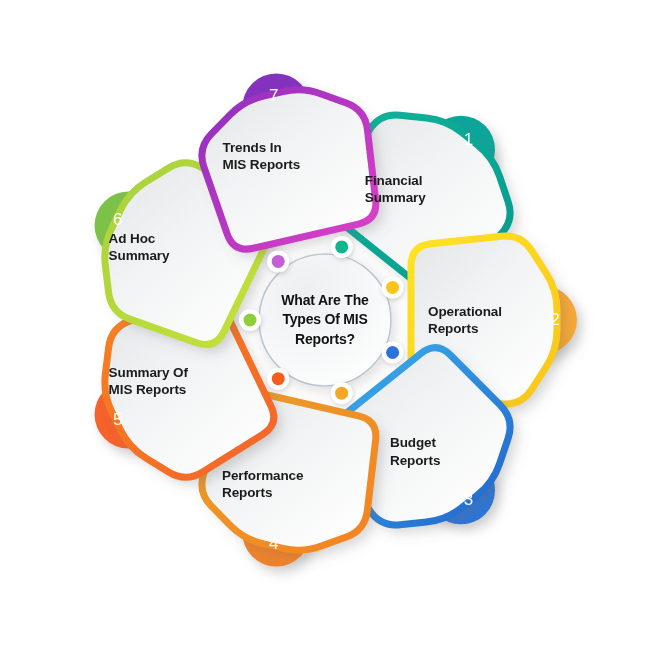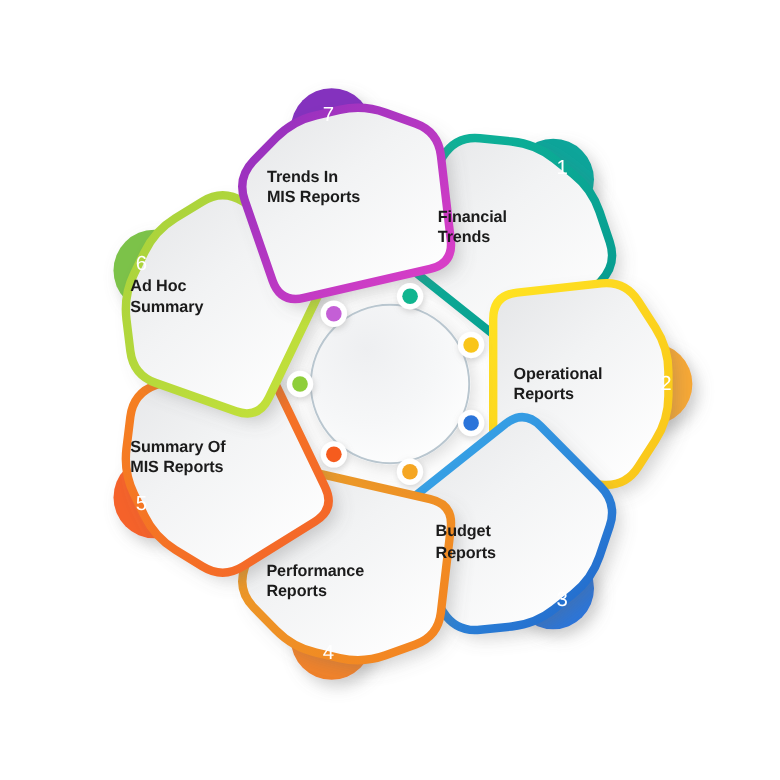--- a/index.html
+++ b/index.html
@@ -207,36 +207,39 @@
         <circle cx="278.22" cy="378.63" r="6.5" fill="#f65c1e"></circle>
         <circle cx="250.00" cy="320.02" r="11" fill="#ffffff" filter="url(#dotShadow)"></circle>
         <circle cx="250.00" cy="320.02" r="6.5" fill="#8ece3a"></circle>
         <circle cx="278.19" cy="261.40" r="11" fill="#ffffff" filter="url(#dotShadow)"></circle>
         <circle cx="278.19" cy="261.40" r="6.5" fill="#c45fd6"></circle>
       </g>
   </svg>
 
   <div id="label-layer">
       <div class="petal-label" style="left: 429.8px; top: 188.7px;">Financial
-Trends</div>
+Summary</div>
       <div class="badge-num" style="left: 468.5px; top: 140.3px;">1</div>
       <div class="petal-label" style="left: 493px; top: 320px;">Operational
 Reports</div>
       <div class="badge-num" style="left: 555px; top: 320px;">2</div>
-      <div class="petal-label" style="left: 428px; top: 451.3px;">Budget
+      <div class="petal-label" style="left: 455px; top: 451.3px;">Budget
 Reports</div>
       <div class="badge-num" style="left: 468.5px; top: 499.7px;">3</div>
       <div class="petal-label" style="left: 287px; top: 483.8px;">Performance
 Reports</div>
       <div class="badge-num" style="left: 273.7px; top: 544.2px;">4</div>
       <div class="petal-label" style="left: 173.6px; top: 381px;">Summary Of
 MIS Reports</div>
       <div class="badge-num" style="left: 117.8px; top: 419.7px;">5</div>
       <div class="petal-label" style="left: 173.6px; top: 247.1px;">Ad Hoc
 Summary</div>
       <div class="badge-num" style="left: 117.8px; top: 220.3px;">6</div>
       <div class="petal-label" style="left: 287.5px; top: 156.2px;">Trends In
 MIS Reports</div>
       <div class="badge-num" style="left: 273.7px; top: 95.8px;">7</div>
     </div>
 
+  <div class="center-title">What Are The
+Types Of MIS
+Reports?</div>
 
 </div>
 
 </body></html>

